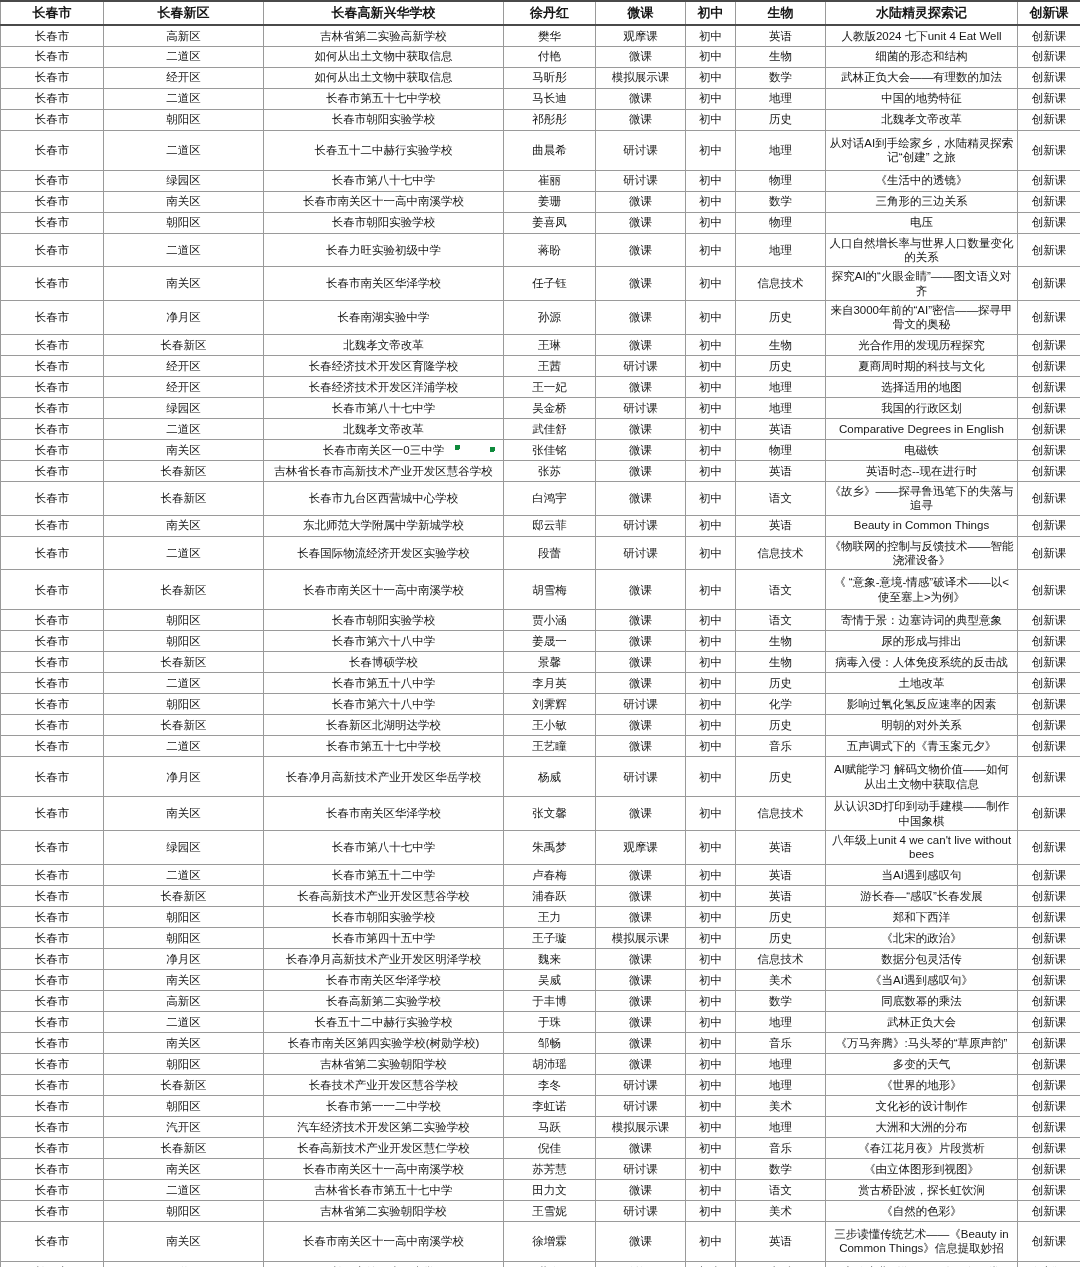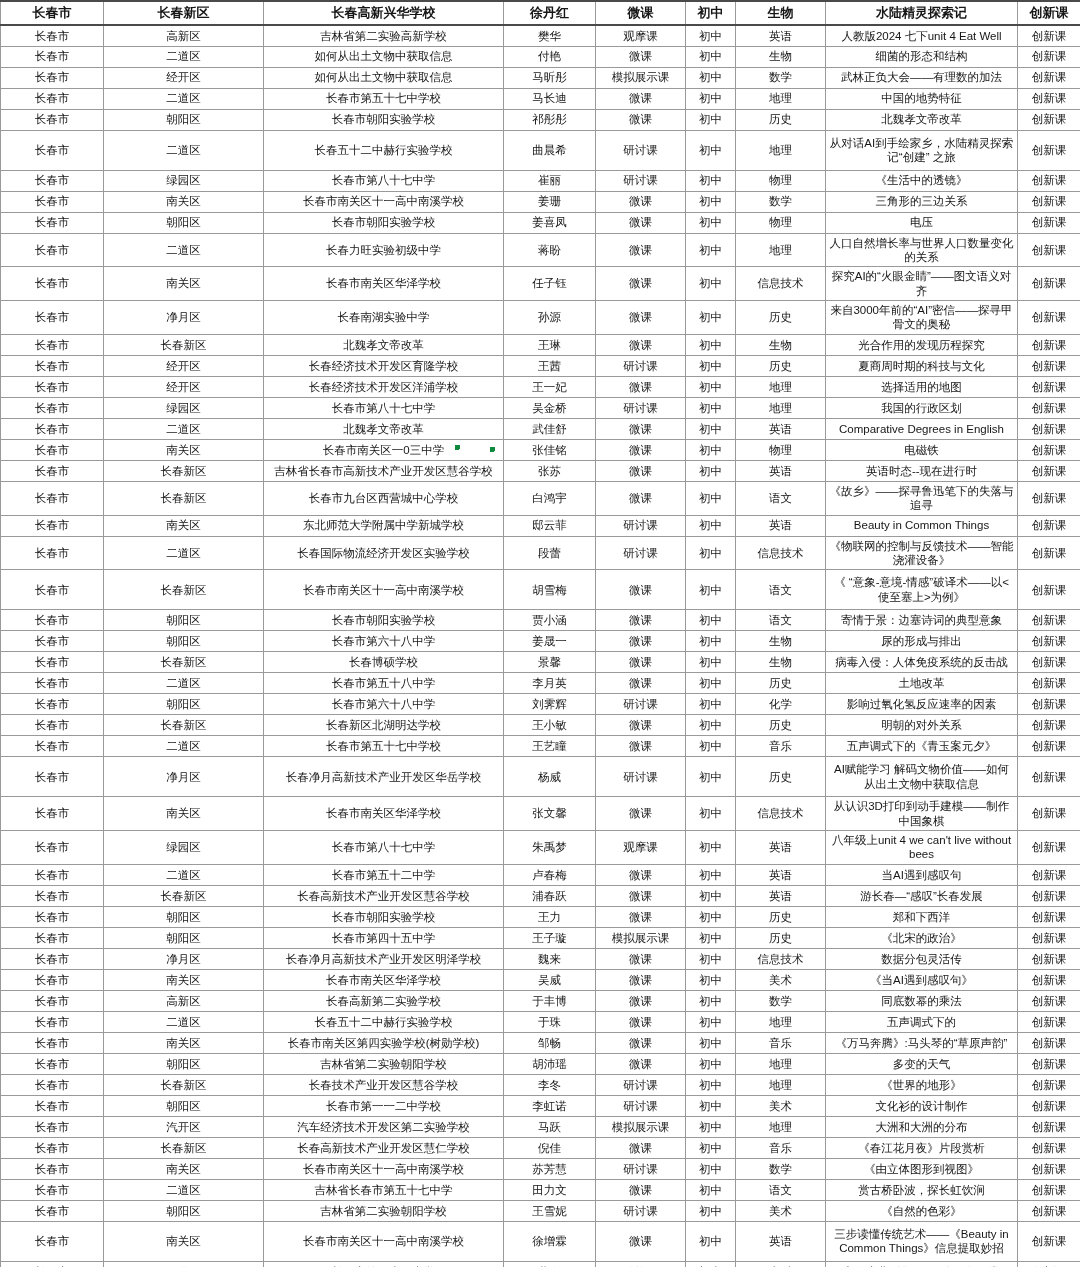--- a/index.html
+++ b/index.html
@@ -549,21 +549,21 @@
           <td>创新课</td>
         </tr>
         <tr>
           <td>长春市</td>
           <td>二道区</td>
           <td>长春五十二中赫行实验学校</td>
           <td>于珠</td>
           <td>微课</td>
           <td>初中</td>
           <td>地理</td>
-          <td class="topic">五声调式下的</td>
+          <td class="topic">武林正负大会</td>
           <td>创新课</td>
         </tr>
         <tr>
           <td>长春市</td>
           <td>南关区</td>
           <td>长春市南关区第四实验学校(树勋学校)</td>
           <td>邹畅</td>
           <td>微课</td>
           <td>初中</td>
           <td>音乐</td>

